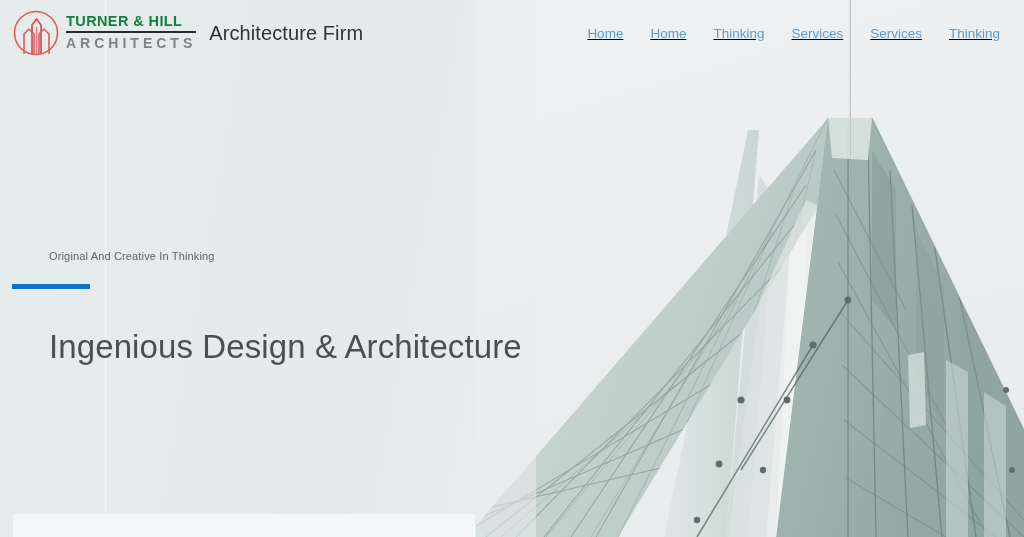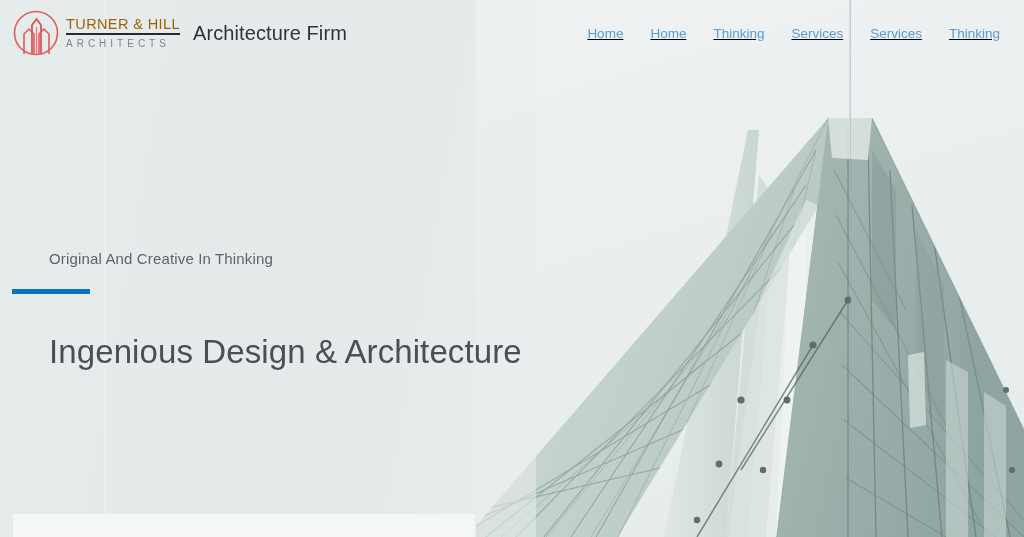--- a/index.html
+++ b/index.html
@@ -52,30 +52,30 @@
     height:52px;
   }
   .logo-mark { width:52px; height:50px; flex:none; }
   .logo-words {
     display:flex; flex-direction:column;
     justify-content:center;
     margin-left:4px;
     height:42px;
   }
   .logo-name {
-    font-size:14.5px; font-weight:normal;
+    font-size:14.5px; font-weight:bold;
     letter-spacing:0.4px;
-    color:#a16207;
+    color:#15803d;
     line-height:1.1;
     border-bottom:2px solid #2a2a2e;
     padding-bottom:1px;
     white-space:nowrap;
   }
   .logo-sub {
-    font-size:10px; font-weight:normal;
+    font-size:14px; font-weight:bold;
     letter-spacing:4.0px;
     color:#7d8489;
     line-height:1.1;
     margin-top:3px;
     white-space:nowrap;
   }
   .site-title {
     margin-left:13px;
     font-size:20px;
     font-weight:400;
@@ -99,21 +99,21 @@
 
   
   .hero {
     position:absolute;
     left:0; top:250px;
     width:520px;
     z-index:15;
   }
   .hero-tagline {
     margin-left:49px;
-    font-size:15px;
+    font-size:11px;
     color:#5d6368;
     letter-spacing:0.15px;
     white-space:nowrap;
   }
   .hero-rule {
     margin-top:22px;
     margin-left:12px;
     width:78px; height:5px;
     background:#0b72c4;
   }

